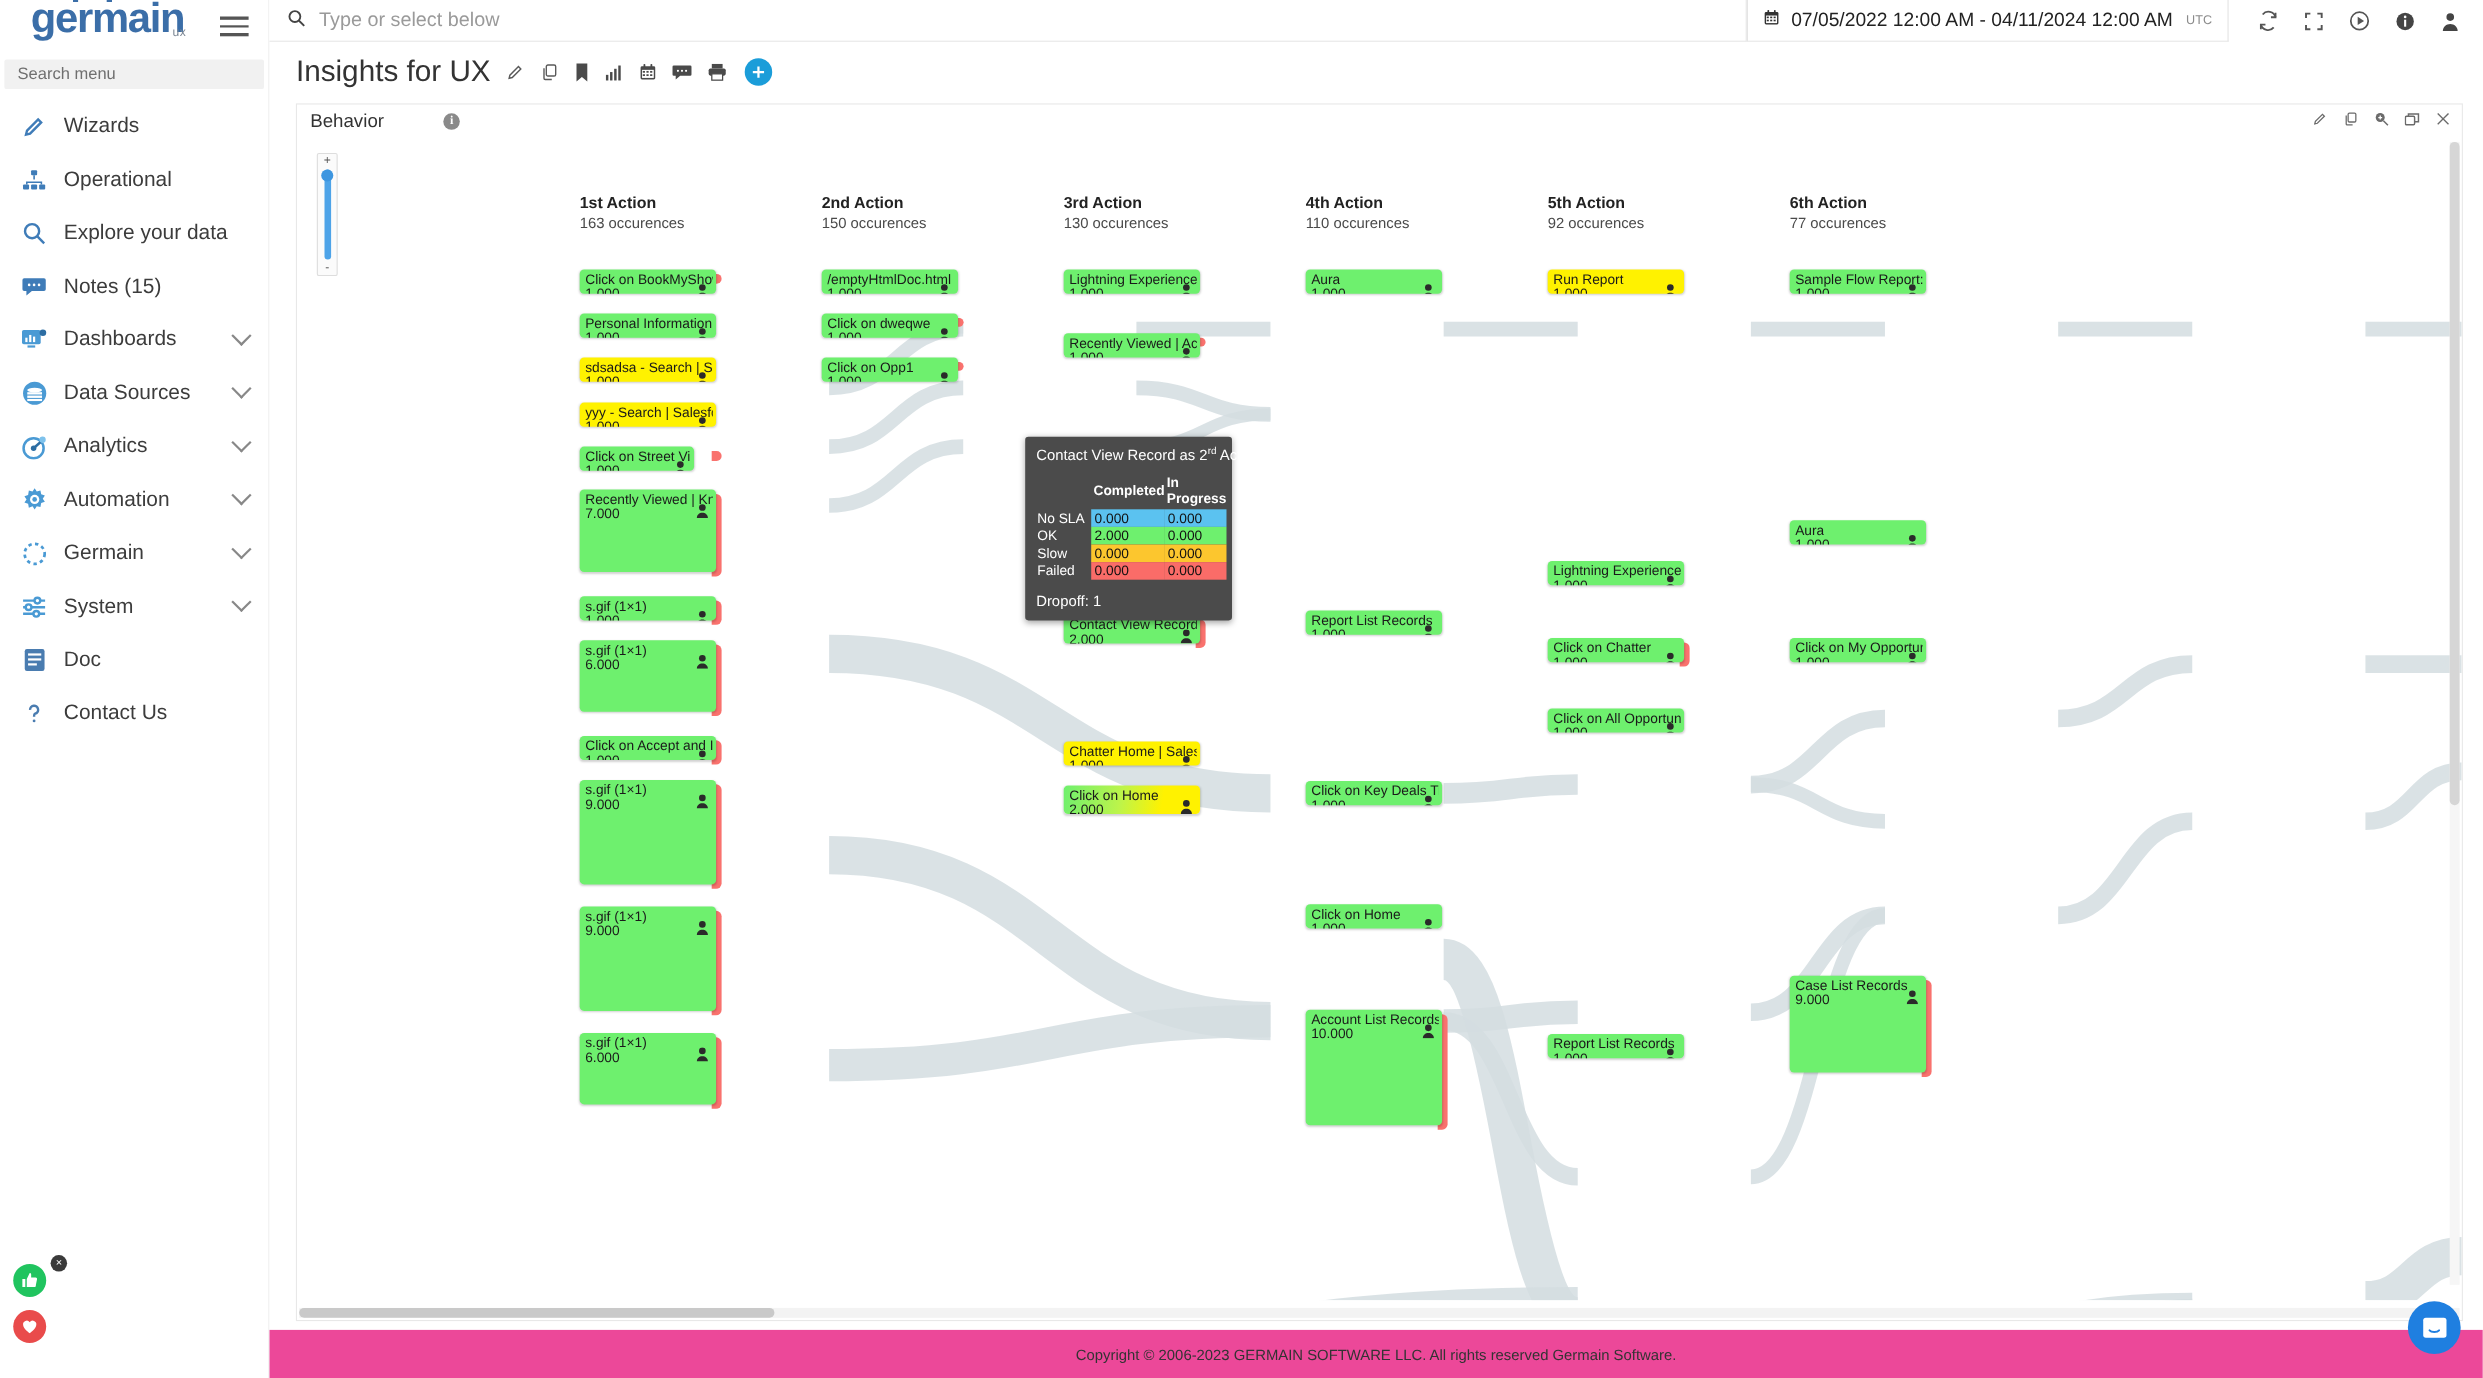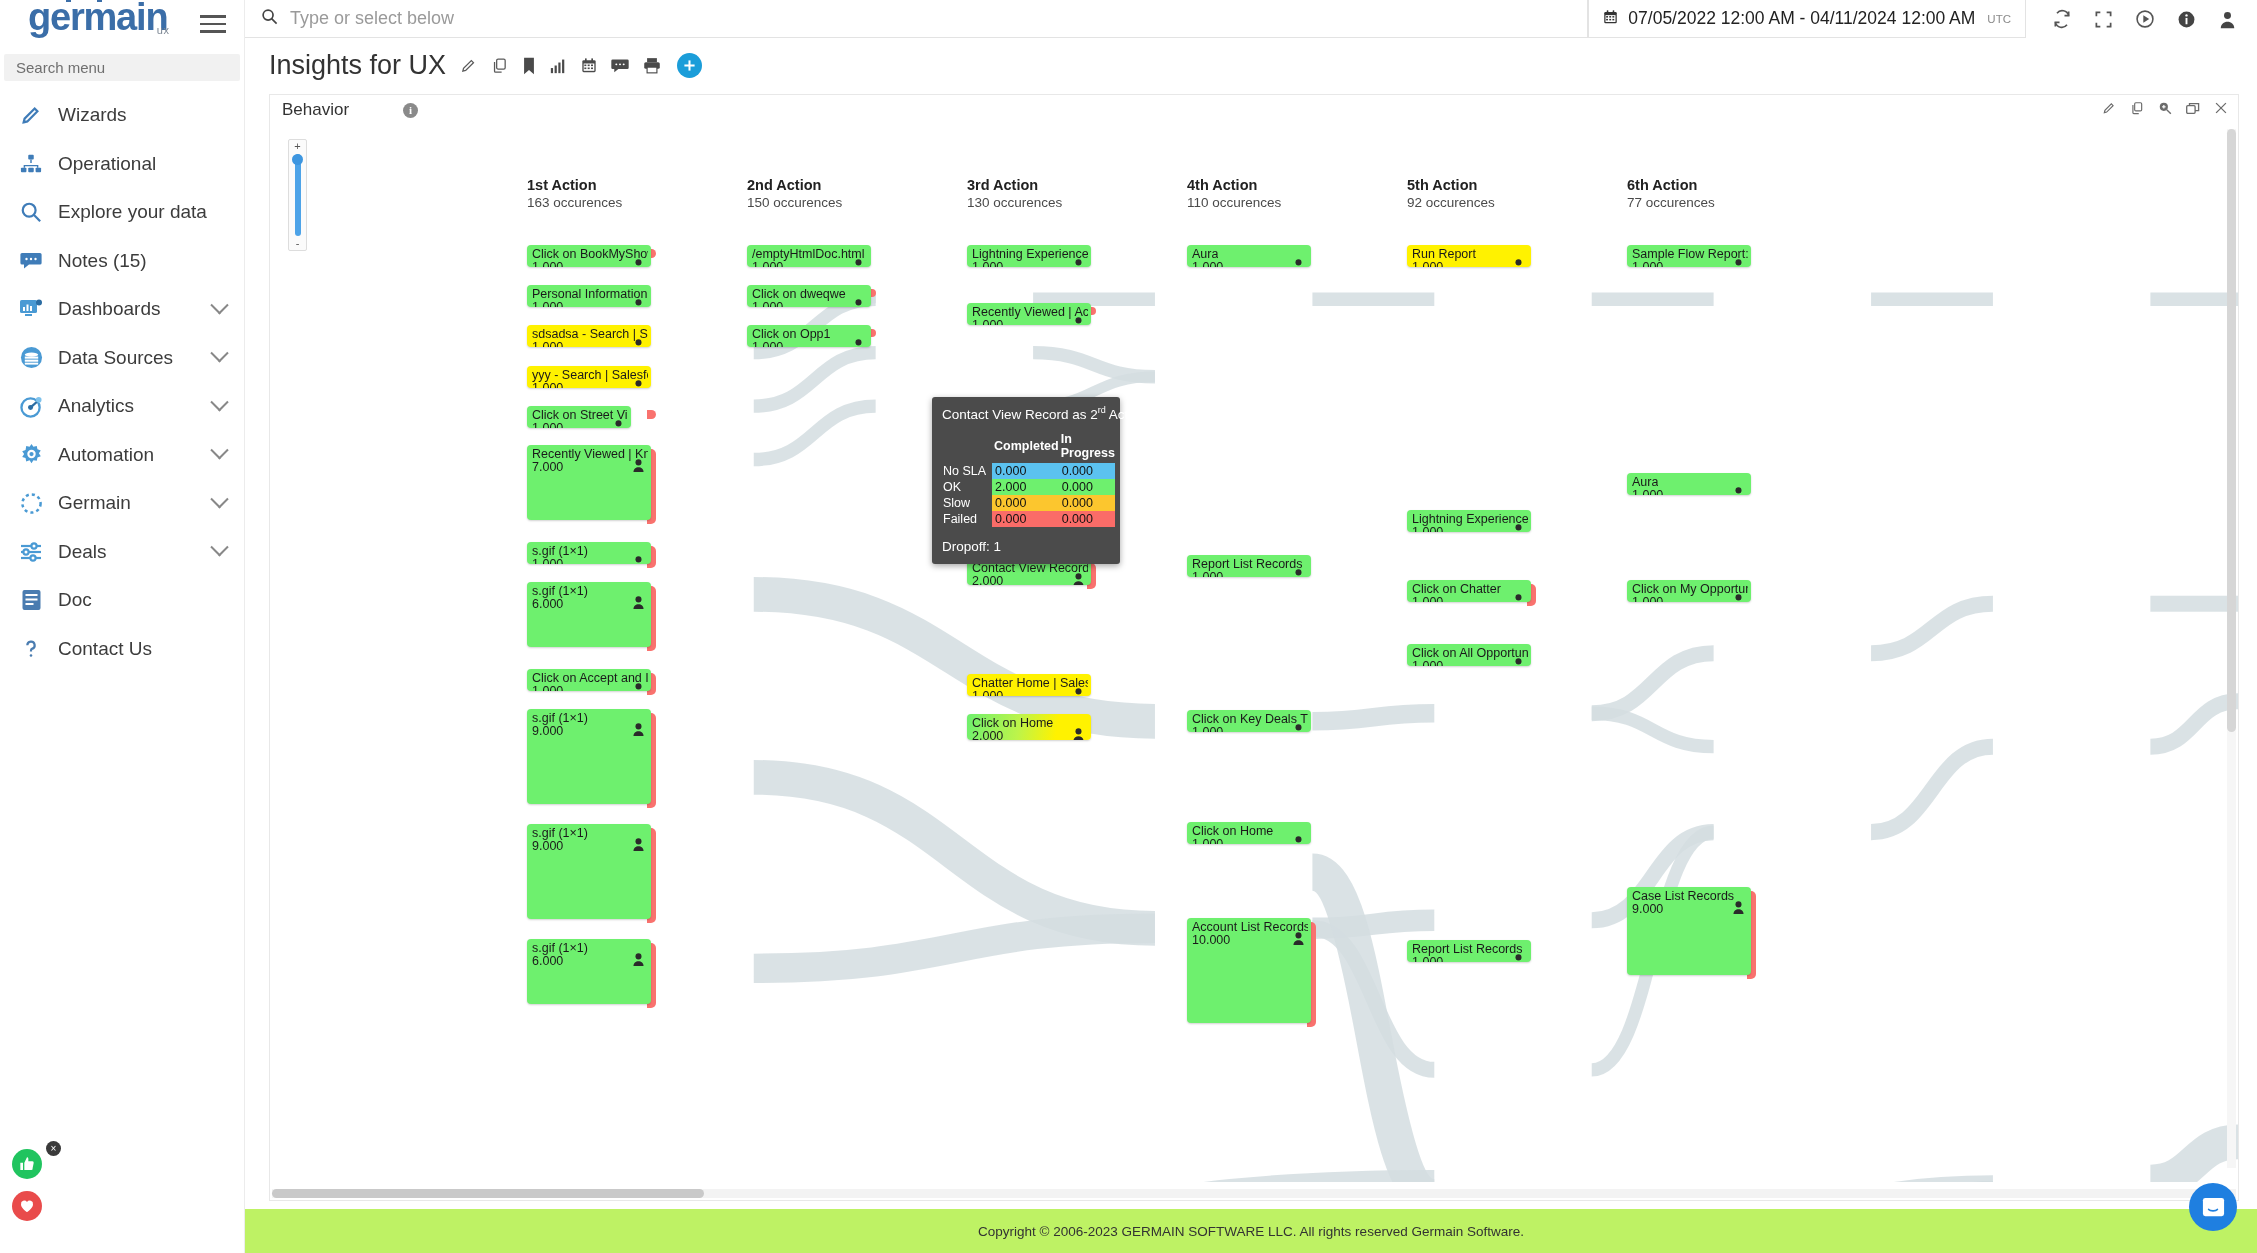--- a/index.html
+++ b/index.html
@@ -153,21 +153,21 @@
   #tt-table { border-collapse: collapse; font-size: 12.5px; }
   #tt-table th { font-weight: bold; color: #fff; font-size: 12.5px; text-align: left; padding: 0 0 3px 2px; }
   #tt-table td.rowlab { color: #fff; padding-right: 6px; text-align: left; white-space: nowrap; }
   #tt-table td.cell { color: #111; padding: 1px 3px; width: 62px; }
   #tt-drop { margin-top: 12px; font-size: 13.5px; }
 
   
   #footer {
     position: absolute; left: 245px; right: 0; bottom: 0; height: 44px;
     display: flex; align-items: center; justify-content: center;
-    font-size: 13.5px; color: #333; background: #bef264;
+    font-size: 13.5px; color: #333; background: #ec4899;
   }
   
   #thumb-widget {
     position: absolute; left: 12px; bottom: 74px; width: 30px; height: 30px;
     border-radius: 50%; background: #20c45f; display: flex; align-items: center; justify-content: center;
   }
   #thumb-close {
     position: absolute; left: 46px; bottom: 97px; width: 15px; height: 15px; border-radius: 50%;
     background: #3a3a3a; color: #fff; font-size: 10px; display: flex; align-items: center; justify-content: center;
   }
@@ -310,21 +310,21 @@
         <span class="nico">
           <svg width="24" height="22" viewBox="0 0 24 22" fill="none" stroke="#4a9ad4" stroke-width="2.2">
             <line x1="2" y1="5" x2="22" y2="5"></line>
             <line x1="2" y1="11" x2="22" y2="11"></line>
             <line x1="2" y1="17" x2="22" y2="17"></line>
             <circle cx="15" cy="5" r="2.6" fill="#fff"></circle>
             <circle cx="7" cy="11" r="2.6" fill="#fff"></circle>
             <circle cx="14" cy="17" r="2.6" fill="#fff"></circle>
           </svg>
         </span>
-        <span class="nlabel">Deals</span>
+        <span class="nlabel">System</span>
         <span class="chev"></span>
       </div>
       <div class="nav-item">
         <span class="nico">
           <svg width="21" height="22" viewBox="0 0 20 22" fill="#4a7cb0">
             <rect x="1" y="1" width="18" height="20" rx="2"></rect>
             <g fill="#fff">
               <rect x="4" y="5" width="12" height="2"></rect>
               <rect x="4" y="9.5" width="12" height="2"></rect>
               <rect x="4" y="14" width="8" height="2"></rect>

